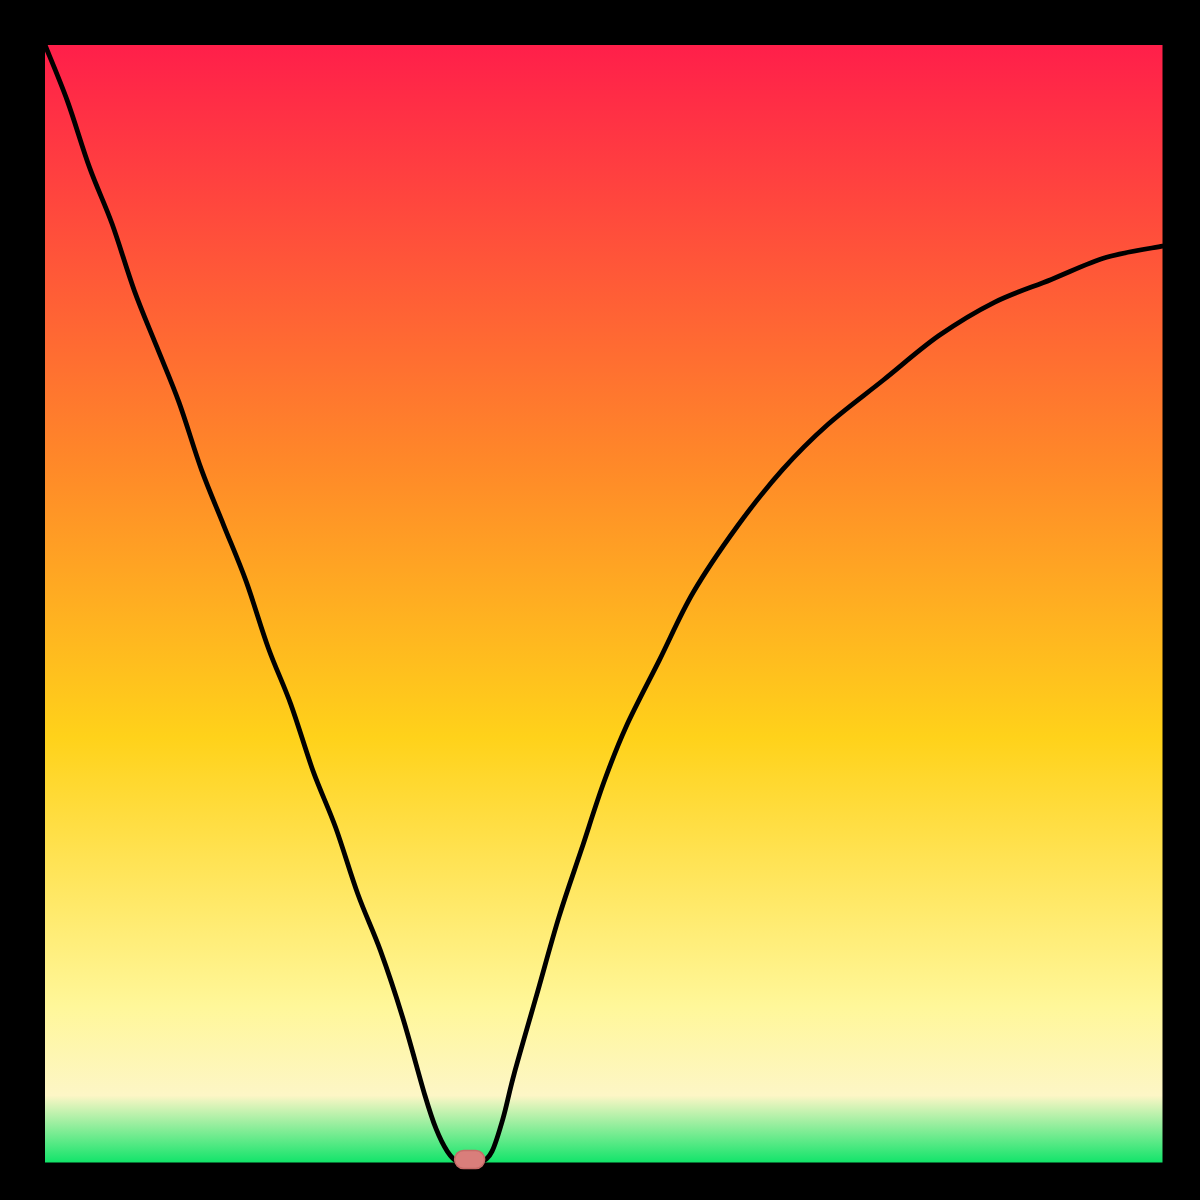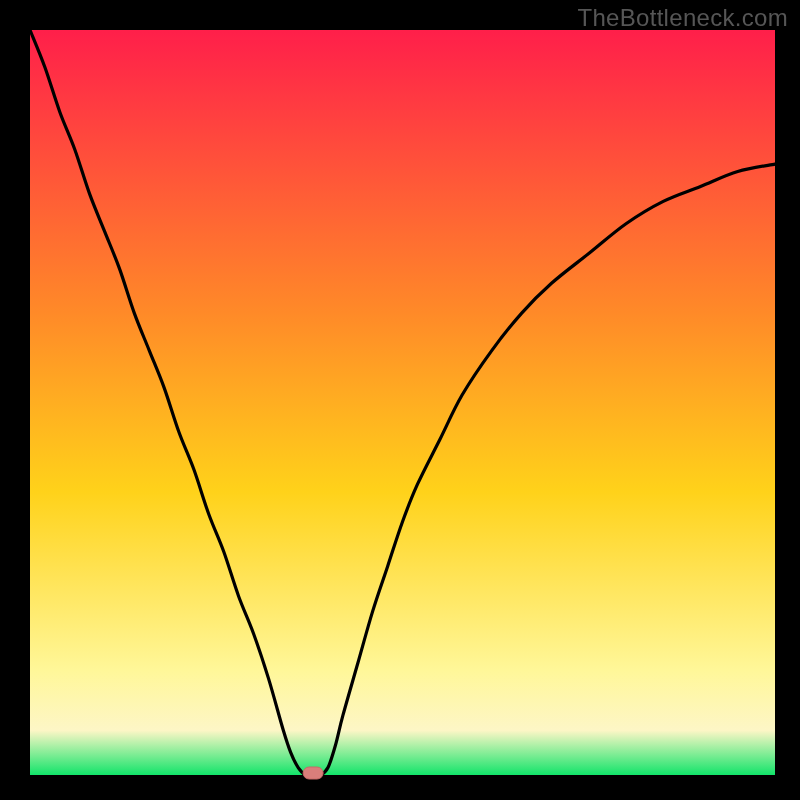--- a/index.html
+++ b/index.html
@@ -49,14 +49,13 @@
       </linearGradient>
     </defs>
 
     <rect id="plot-bg" x="30" y="30" width="745" height="745" fill="url(#bg-grad)"></rect>
 
     <path id="curve-path" d="M 30.00 30.00 C 32.48 36.21, 39.93 53.59, 44.90 67.25 C 49.87 80.91, 54.83 98.29, 59.80 111.95 C 64.77 125.61, 69.73 135.54, 74.70 149.20 C 79.67 162.86, 84.63 180.24, 89.60 193.90 C 94.57 207.56, 99.53 218.73, 104.50 231.15 C 109.47 243.57, 114.43 254.74, 119.40 268.40 C 124.37 282.06, 129.33 299.44, 134.30 313.10 C 139.27 326.76, 144.23 337.93, 149.20 350.35 C 154.17 362.77, 159.13 373.94, 164.10 387.60 C 169.07 401.26, 174.03 418.64, 179.00 432.30 C 183.97 445.96, 188.93 455.89, 193.90 469.55 C 198.87 483.21, 203.83 500.59, 208.80 514.25 C 213.77 527.91, 218.73 537.84, 223.70 551.50 C 228.67 565.16, 233.63 582.54, 238.60 596.20 C 243.57 609.86, 248.53 619.79, 253.50 633.45 C 258.47 647.11, 263.43 662.01, 268.40 678.15 C 273.37 694.29, 279.57 717.88, 283.30 730.30 C 287.03 742.72, 288.27 746.44, 290.75 752.65 C 293.23 758.86, 295.72 763.82, 298.20 767.55 C 300.68 771.27, 303.17 773.76, 305.65 775.00 C 308.13 776.24, 310.62 775.00, 313.10 775.00 C 315.58 775.00, 318.07 776.24, 320.55 775.00 C 323.03 773.76, 325.52 772.52, 328.00 767.55 C 330.48 762.58, 332.97 753.89, 335.45 745.20 C 337.93 736.51, 339.17 729.06, 342.90 715.40 C 346.63 701.74, 352.83 680.63, 357.80 663.25 C 362.77 645.87, 367.73 627.24, 372.70 611.10 C 377.67 594.96, 382.63 581.30, 387.60 566.40 C 392.57 551.50, 397.53 535.36, 402.50 521.70 C 407.47 508.04, 411.19 498.11, 417.40 484.45 C 423.61 470.79, 432.30 454.65, 439.75 439.75 C 447.20 424.85, 453.41 409.95, 462.10 395.05 C 470.79 380.15, 481.97 364.01, 491.90 350.35 C 501.83 336.69, 511.77 324.28, 521.70 313.10 C 531.63 301.93, 540.33 293.23, 551.50 283.30 C 562.67 273.37, 576.33 263.43, 588.75 253.50 C 601.17 243.57, 613.58 232.39, 626.00 223.70 C 638.42 215.01, 650.83 207.56, 663.25 201.35 C 675.67 195.14, 688.08 191.42, 700.50 186.45 C 712.92 181.48, 725.33 175.27, 737.75 171.55 C 750.17 167.82, 768.79 165.34, 775.00 164.10" fill="none" stroke="#000000" stroke-width="3.2" stroke-linecap="round" stroke-linejoin="round"></path>
 
     <rect id="marker-rect" x="303.10" y="767.00" width="20" height="12" rx="6" ry="6" fill="#d97e7b" stroke="#c86b68" stroke-width="1"></rect>
   </svg>
 
-  <div class="watermark">TheBottleneck.com</div>
 </div>
 
 </body></html>

